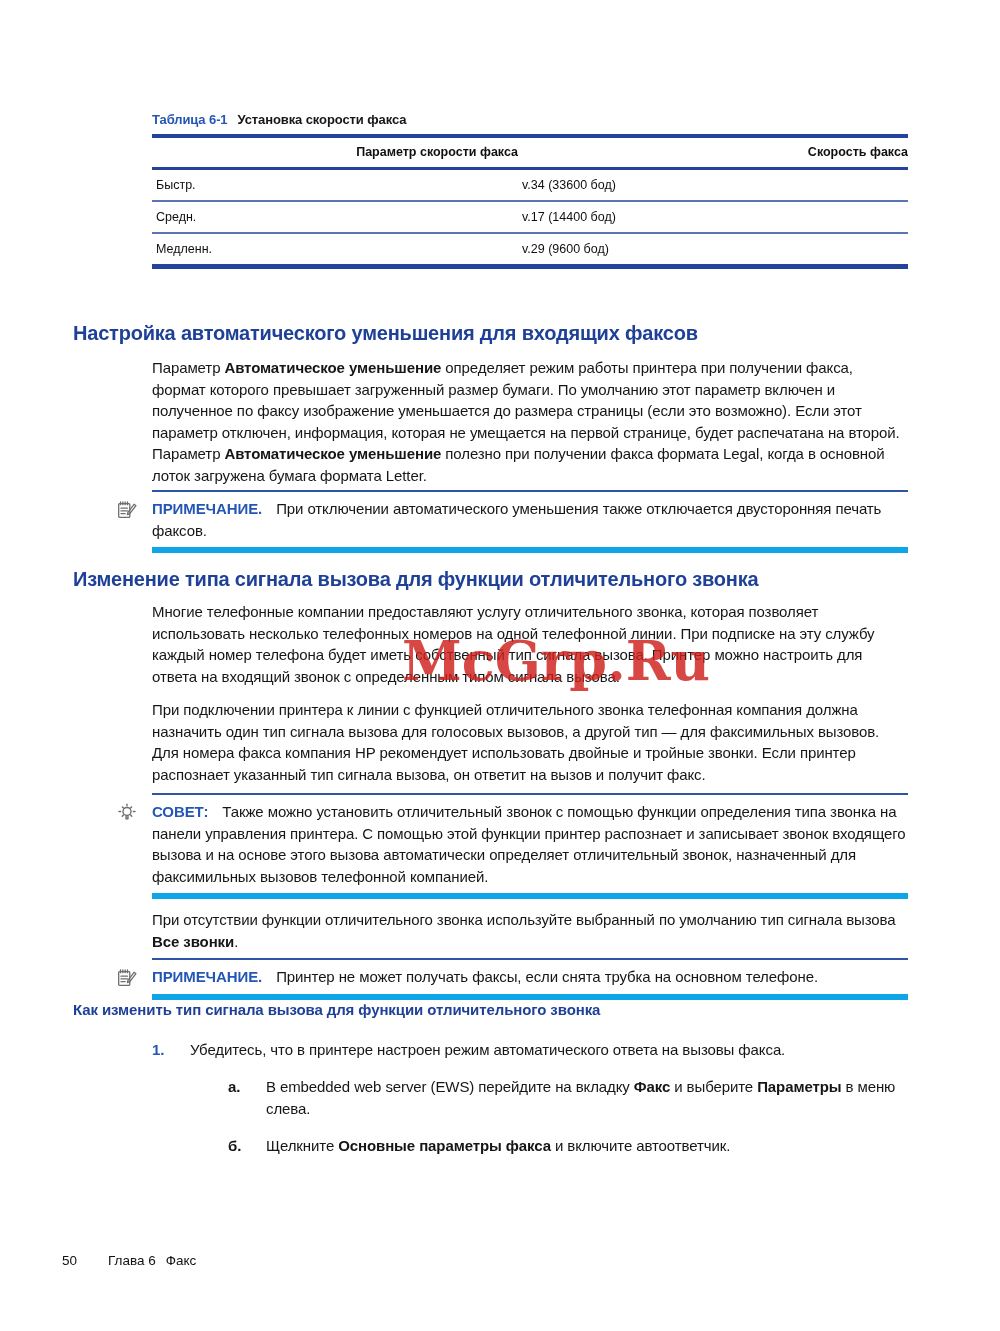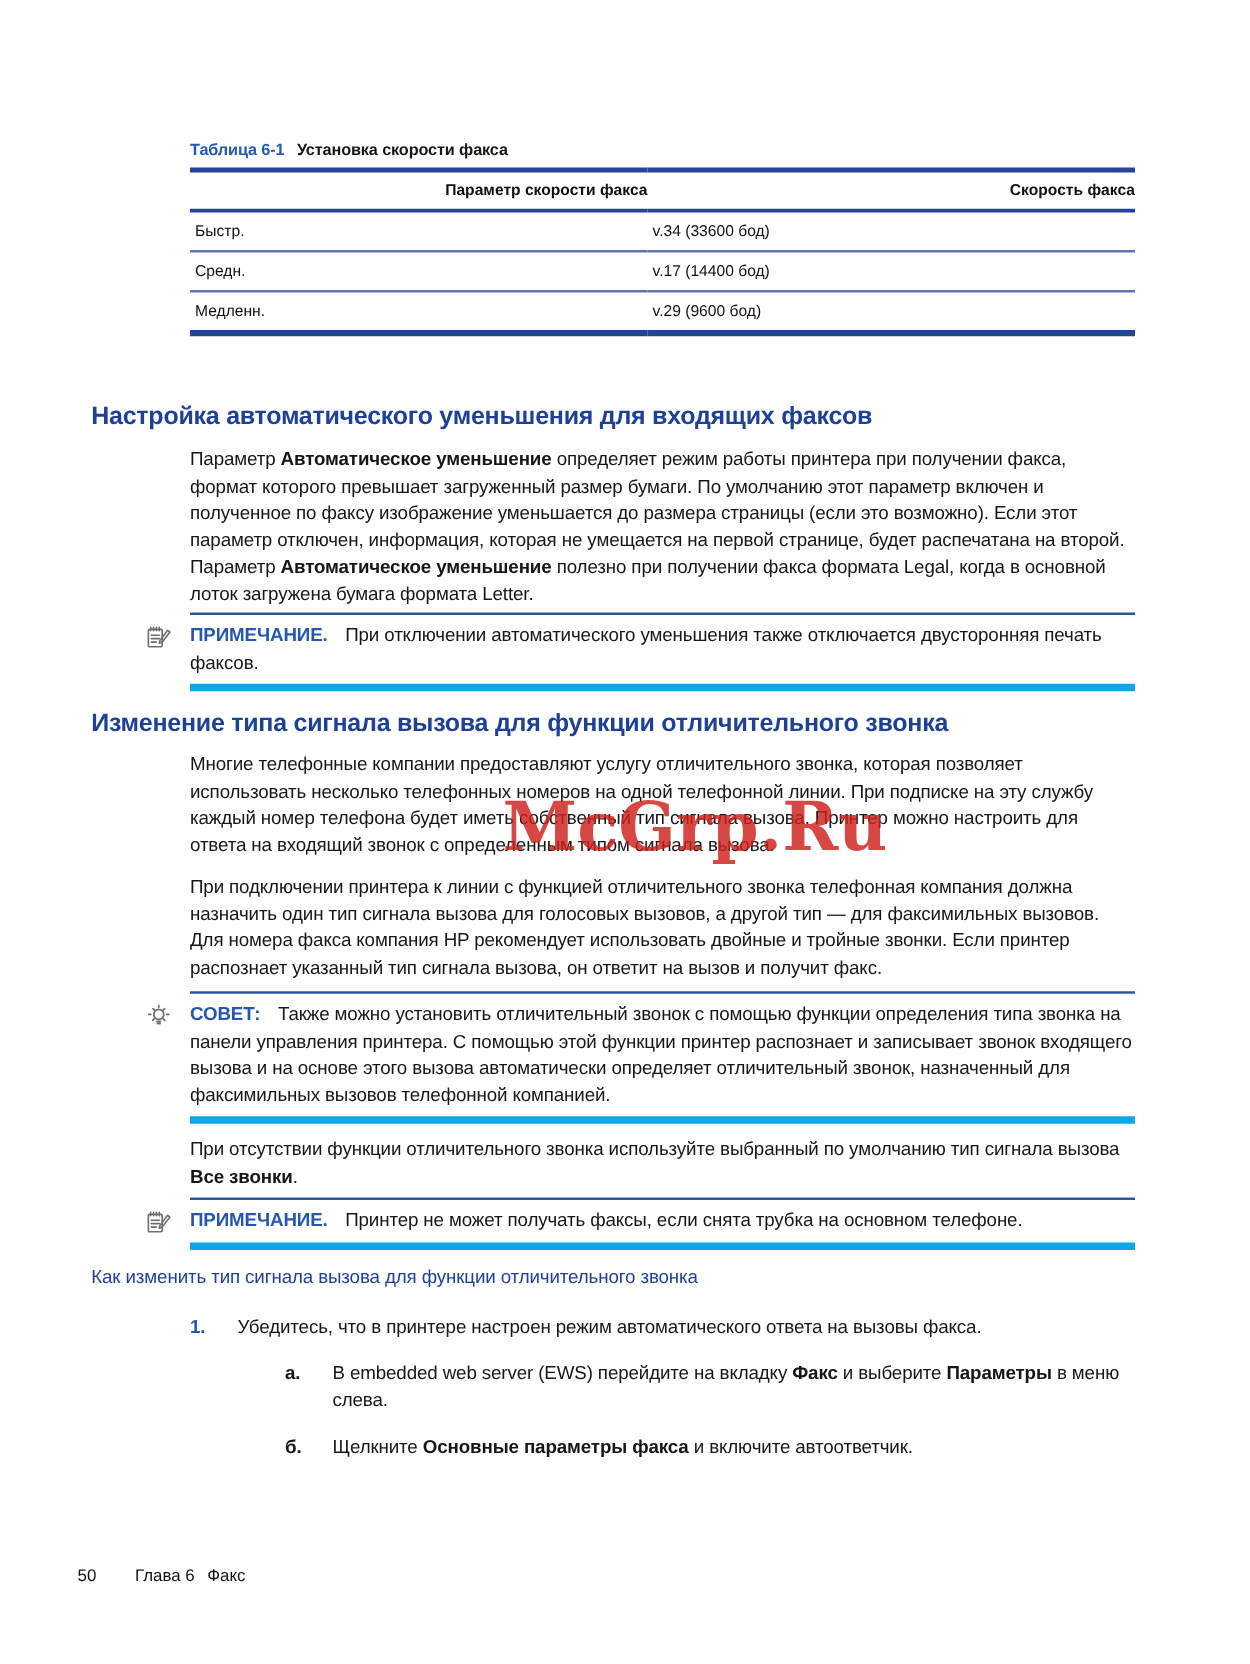--- a/index.html
+++ b/index.html
@@ -29,21 +29,21 @@
   .fax-table td.param { font-weight:normal; }
   .fax-table tbody tr + tr td { border-top:2px solid #5b74b8; }
   .fax-table th:first-child, .fax-table td:first-child { width:362px; }
 
   
   h2.section-heading {
     margin:52px 0 0 73px; font-size:20px; line-height:24px; font-weight:bold;
     color:#1e4097; letter-spacing:-0.2px;
   }
   h3.sub-heading {
-    margin:12px 0 0 73px; font-size:15px; line-height:19px; font-weight:normal;
+    margin:0 0 0 73px; font-size:15px; line-height:19px; font-weight:bold;
     color:#1e4097; letter-spacing:-0.1px;
   }
 
   
   .callout {
     position:relative; margin-left:152px; width:756px;
     border-top:2px solid #2e55a5; border-bottom:6px solid #0ea5e9;
     padding:6px 0;
   }
   .callout-label { color:#2456b4; font-weight:bold; padding-right:14px; }

